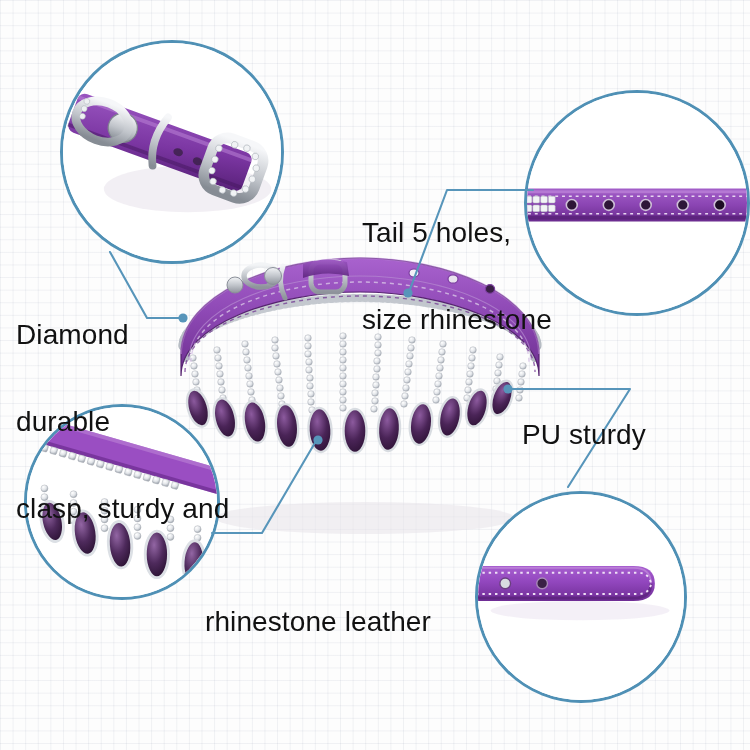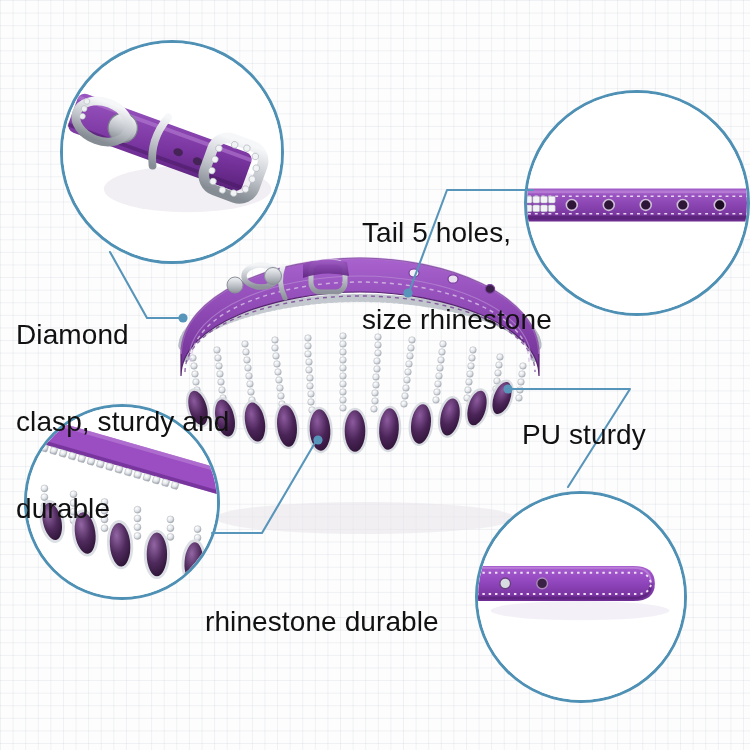--- a/index.html
+++ b/index.html
@@ -543,30 +543,30 @@
     <g fill="#5795ba">
       <circle cx="183" cy="318" r="4.6"></circle>
       <circle cx="408" cy="293" r="4.6"></circle>
       <circle cx="508" cy="389" r="4.6"></circle>
       <circle cx="318" cy="440" r="4.6"></circle>
     </g>
   </svg>
 
   <div class="label" style="left:16px;top:262px;">
     <div>Diamond</div>
+    <div>durable</div>
     <div>clasp, sturdy and</div>
-    <div>durable</div>
   </div>
 
   <div class="label" style="left:362px;top:160px;">
     <div>Tail 5 holes,</div>
     <div>size rhinestone</div>
   </div>
 
   <div class="label" style="left:522px;top:362px;">
     <div>PU sturdy</div>
   </div>
 
   <div class="label" style="left:205px;top:549px;">
-    <div>rhinestone durable</div>
+    <div>rhinestone leather</div>
   </div>
 
 </div>
 
 </body></html>

